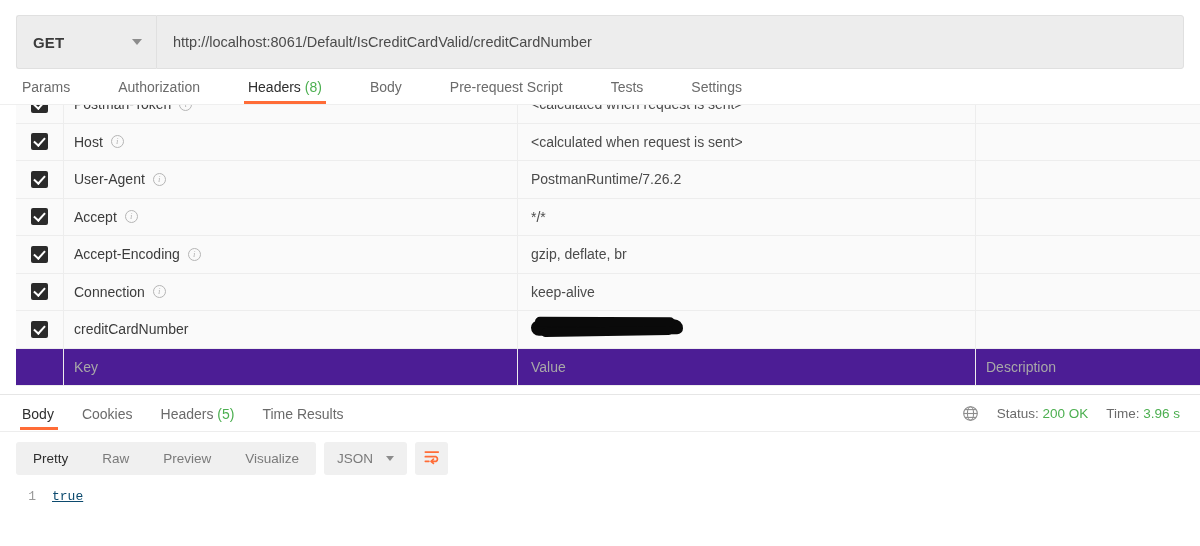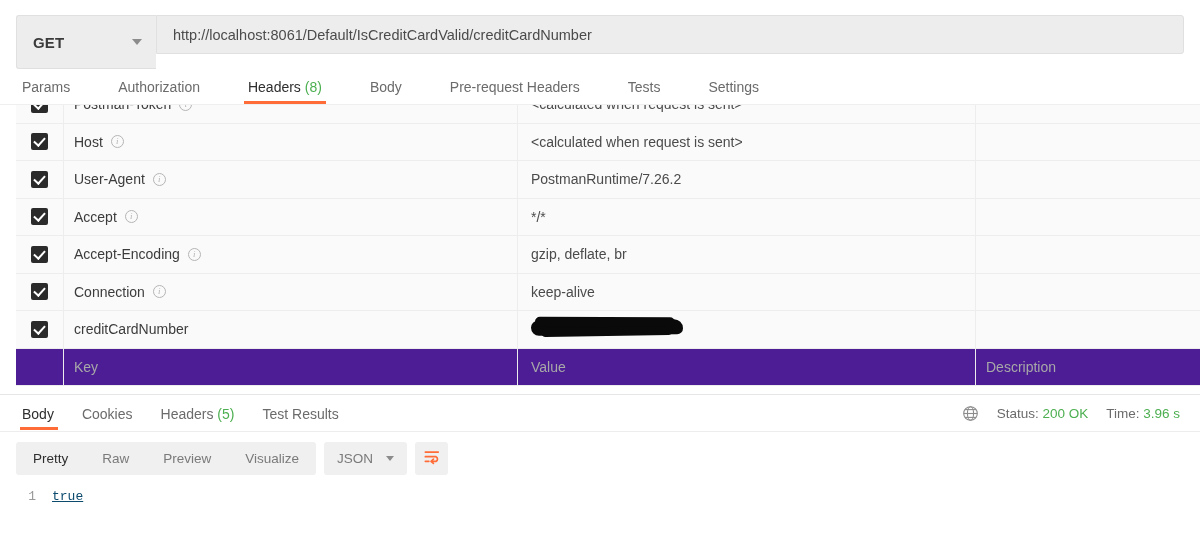--- a/index.html
+++ b/index.html
@@ -44,21 +44,21 @@
     border-top: 6px solid #8c8c8c;
   }
   .url-field {
     flex: 1;
     display: flex;
     align-items: center;
     padding: 0 16px;
     background: #ededed;
     border: 1px solid #e0e0e0;
     border-radius: 0 3px 3px 0;
-    height: 39px;
+    height: 54px;
     font-size: 14.5px;
     color: #4b4b4b;
     cursor: text;
     overflow: hidden;
     white-space: nowrap;
   }
 
   
   .req-tabs {
     display: flex;
@@ -332,21 +332,21 @@
     <span>Authorization</span>
   </div>
   <div class="req-tab active">
     <span>Headers</span>
     <span class="count-green">(8)</span>
   </div>
   <div class="req-tab">
     <span>Body</span>
   </div>
   <div class="req-tab">
-    <span>Pre-request Headers</span>
+    <span>Pre-request Script</span>
   </div>
   <div class="req-tab">
     <span>Tests</span>
   </div>
   <div class="req-tab">
     <span>Settings</span>
   </div>
 </div>
 
 <div class="table-wrap">
@@ -485,21 +485,21 @@
     <span>Body</span>
   </div>
   <div class="resp-tab">
     <span>Cookies</span>
   </div>
   <div class="resp-tab">
     <span>Headers</span>
     <span class="count-green">(5)</span>
   </div>
   <div class="resp-tab">
-    <span>Test Results</span>
+    <span>Time Results</span>
   </div>
 
   <div class="resp-meta">
     <span class="globe">
       <svg width="17" height="17" viewBox="0 0 20 20" fill="none" stroke="currentColor" stroke-width="1.3">
         <circle cx="10" cy="10" r="8"></circle>
         <ellipse cx="10" cy="10" rx="3.6" ry="8"></ellipse>
         <line x1="2" y1="10" x2="18" y2="10"></line>
         <line x1="3.2" y1="5.4" x2="16.8" y2="5.4"></line>
         <line x1="3.2" y1="14.6" x2="16.8" y2="14.6"></line>

